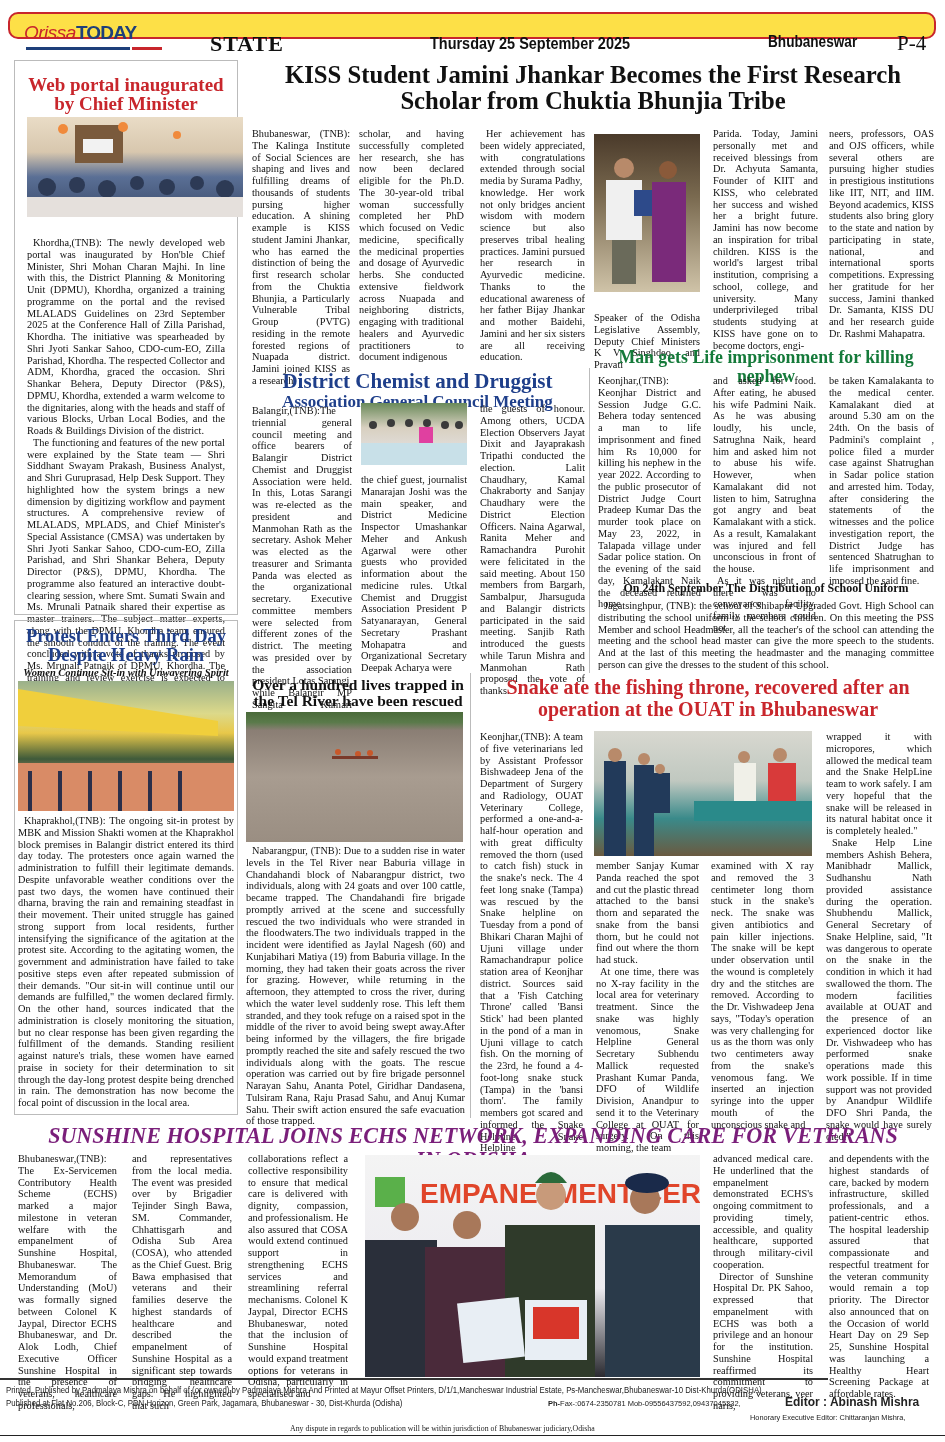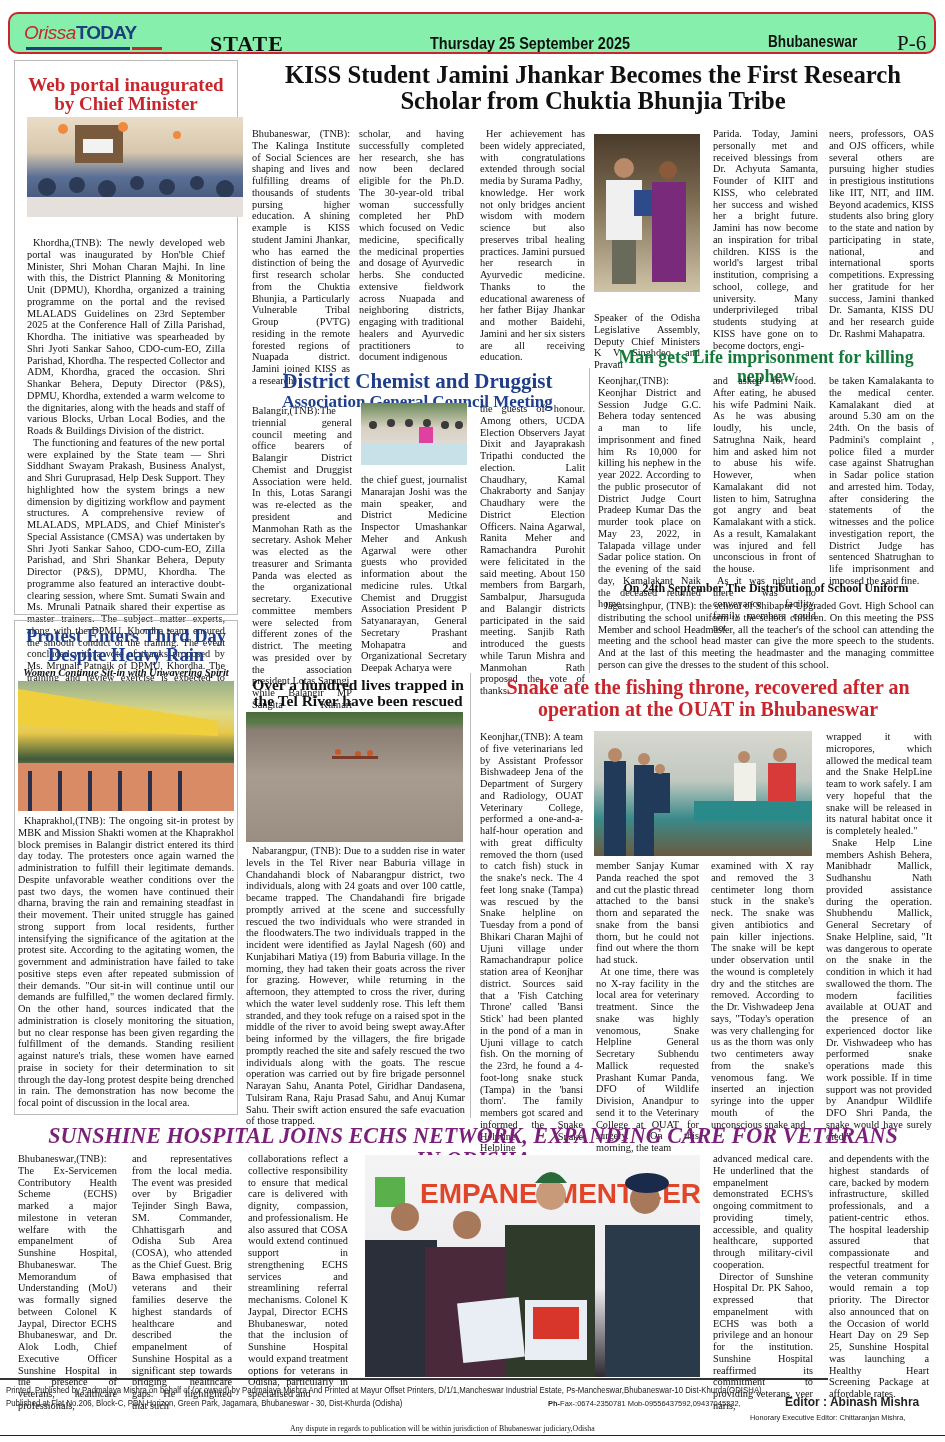--- a/index.html
+++ b/index.html
@@ -1,18 +1,18 @@
 <!DOCTYPE html>
 <html><head>
 <meta charset="utf-8">
 <style>
 *{box-sizing:border-box;margin:0;padding:0}
 body{width:945px;height:1442px;background:#fff;font-family:"Liberation Serif","DejaVu Serif",serif;color:#111;position:relative;overflow:hidden}
 .abs{position:absolute}
-.masthead{left:8px;top:12px;width:928px;height:42px;border:2px solid #c8262c;border-radius:10px;background:#86efac}
+.masthead{left:8px;top:12px;width:928px;height:27px;border:2px solid #c8262c;border-radius:10px;background:#fde047}
 .logo{left:14px;top:8px;width:140px;height:30px}
 .logo .t1{font-family:"Liberation Sans",sans-serif;font-style:italic;font-size:19px;color:#c8262c;letter-spacing:-0.5px}
 .logo .t2{font-family:"Liberation Sans",sans-serif;font-weight:bold;font-size:19px;color:#1e3f7a;letter-spacing:-0.8px}
 .logo .bar{position:absolute;left:2px;top:25px;width:104px;height:3px;background:#1e3f7a}
 .logo .bar2{position:absolute;left:108px;top:25px;width:30px;height:3px;background:#c8262c}
 .mh-section{left:200px;top:17px;font-size:22px;font-weight:bold;letter-spacing:1px}
 .mh-date{left:420px;top:20px;font-size:17px;font-weight:bold;font-family:"Liberation Sans",sans-serif;transform:scaleX(0.85);transform-origin:left}
 .mh-city{left:758px;top:19px;font-size:16px;font-weight:bold;font-family:"Liberation Sans",sans-serif;transform:scaleX(0.85);transform-origin:left}
 .mh-page{left:887px;top:17px;font-size:21px}
 .box{border:1px solid #bbb}
@@ -31,21 +31,21 @@
 <body>
 
 <div class="abs masthead">
   <div class="abs logo">
     <span class="t1">Orissa</span><span class="t2">TODAY</span>
     <span class="bar"></span><span class="bar2"></span>
   </div>
   <div class="abs mh-section">STATE</div>
   <div class="abs mh-date">Thursday 25 September 2025</div>
   <div class="abs mh-city">Bhubaneswar</div>
-  <div class="abs mh-page">P-6</div>
+  <div class="abs mh-page">P-4</div>
 </div>
 
 <div class="abs box" style="left:14px;top:60px;width:224px;height:555px;padding:12px">
   <div class="head-red" style="font-size:19px;margin:2px 0 4px">Web portal inaugurated by Chief Minister</div>
   <div class="photo" style="width:216px;height:100px;background:linear-gradient(180deg,#e9dcc6 0%,#d8c7ae 35%,#5a6f95 60%,#3a4a6a 100%)">
     <svg width="216" height="100">
       <rect x="48" y="8" width="48" height="38" fill="#7a5a3c"></rect>
       <rect x="56" y="22" width="30" height="14" fill="#f2f2f2"></rect>
       <circle cx="36" cy="12" r="5" fill="#f08a3c"></circle>
         <circle cx="96" cy="10" r="5" fill="#f08a3c"></circle>

